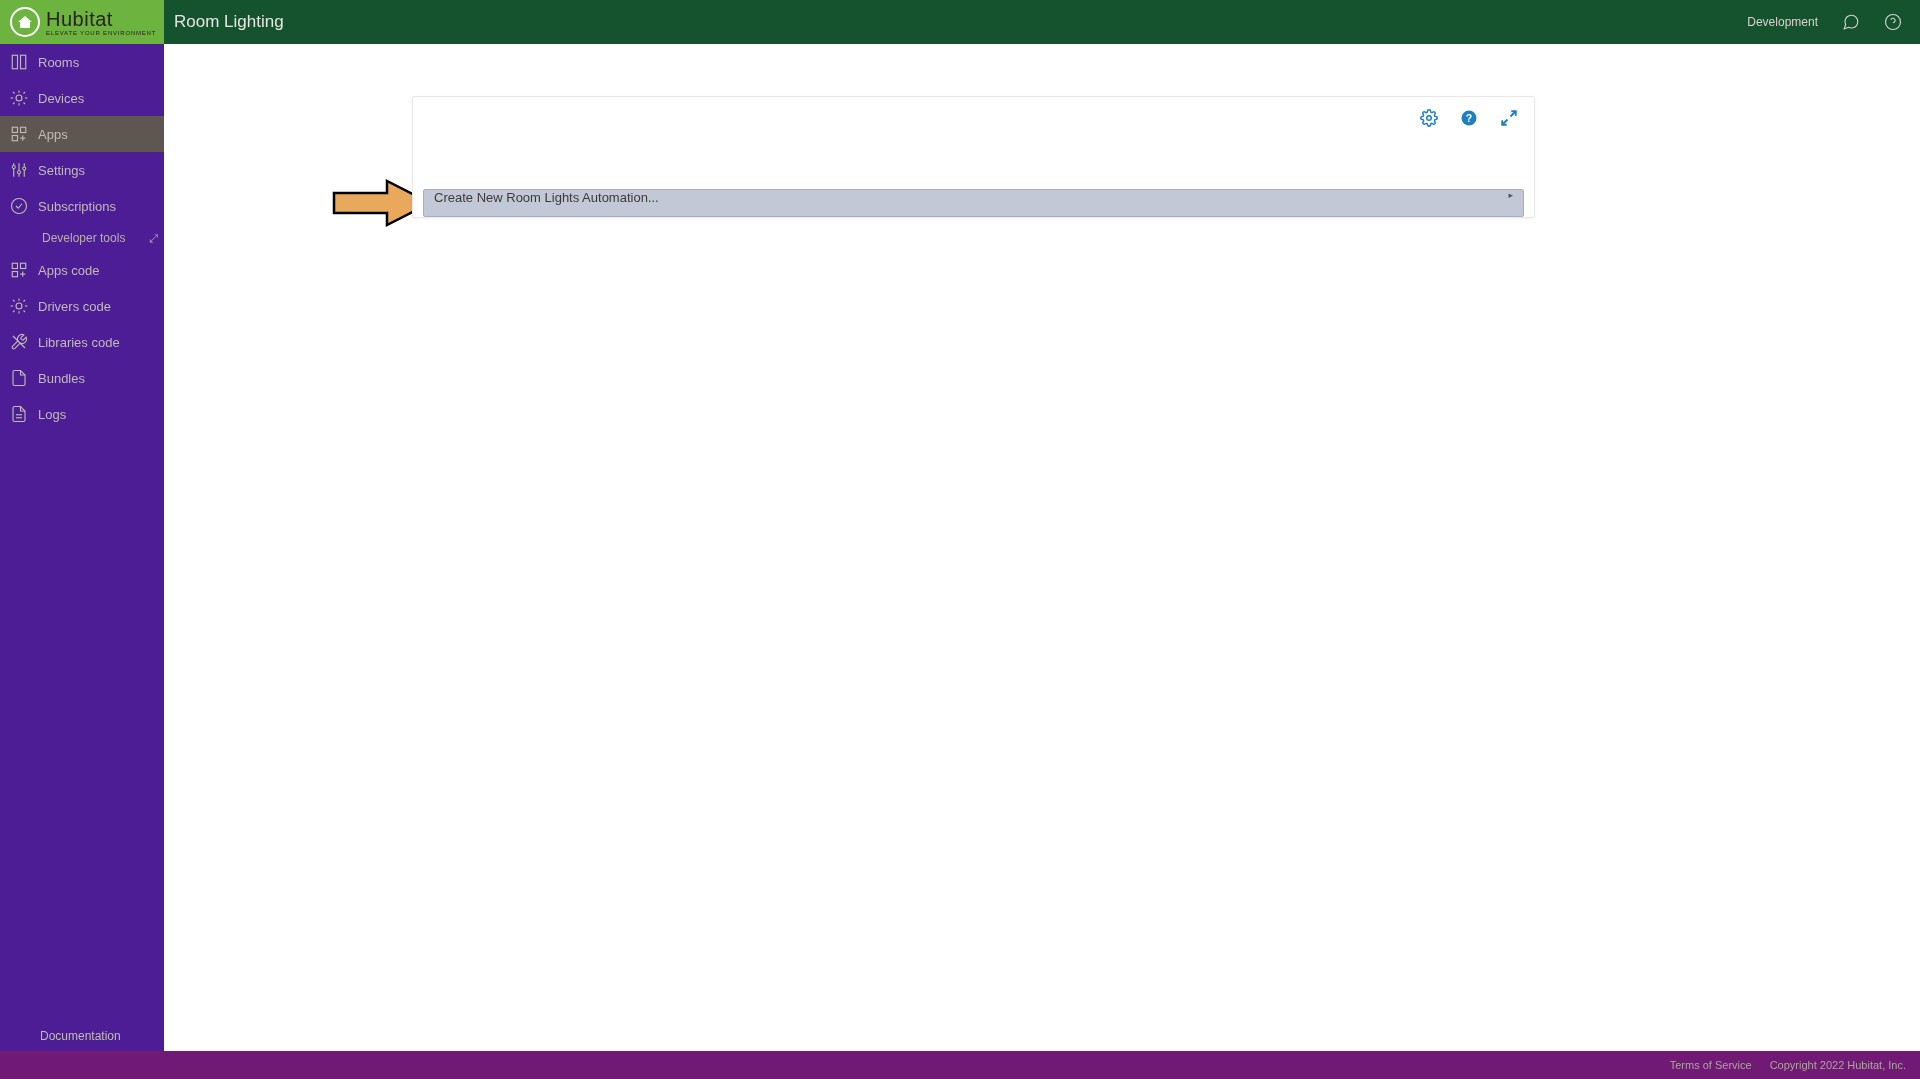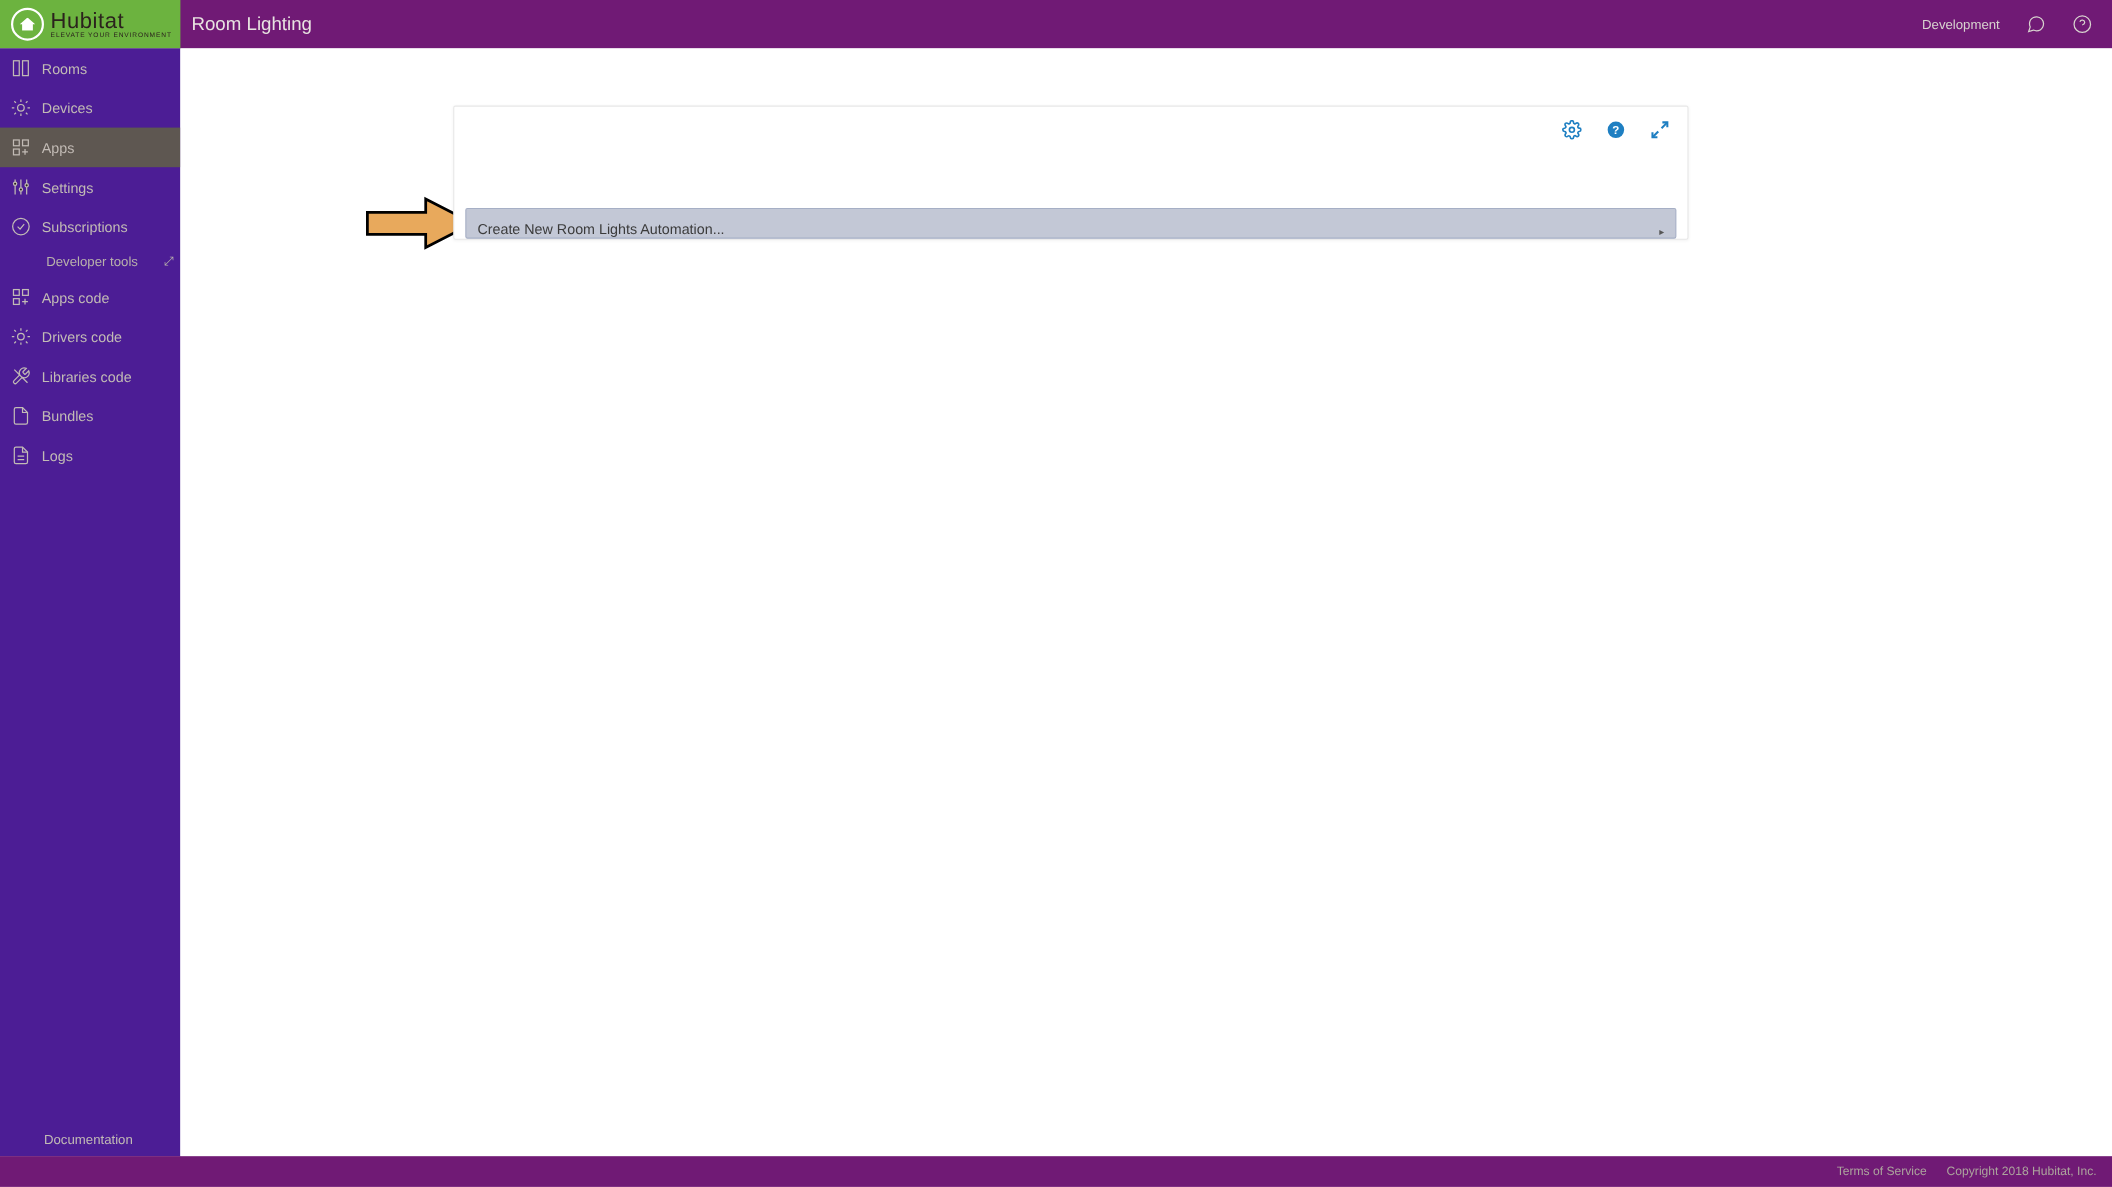--- a/index.html
+++ b/index.html
@@ -3,21 +3,21 @@
   <meta charset="utf-8">
   <style>
     * { margin: 0; padding: 0; box-sizing: border-box; }
     body { font-family: Arial, Helvetica, sans-serif; background: #fff; overflow: hidden; }
     
     .app { display: flex; flex-direction: column; height: 1079px; width: 1920px; }
     
     
     .header {
       height: 44px;
-      background: #701a75;
+      background: #14532d;
       display: flex;
       align-items: center;
       color: #fff;
     }
     .logo-area {
       width: 164px;
       height: 44px;
       background: #6cb33f;
       display: flex;
       align-items: center;
@@ -125,21 +125,21 @@
     .card-action { width: 18px; height: 18px; cursor: pointer; display: flex; align-items: center; justify-content: center; }
     .card-action svg { width: 18px; height: 18px; }
     
     .create-row {
       margin: 92px 10px 0 10px;
       height: 28px;
       background: #c3c8d6;
       border: 1px solid #a6afc5;
       border-radius: 2px;
       display: flex;
-      align-items: flex-end;
+      align-items: flex-start;
       padding: 0 10px;
       font-size: 13px;
       color: #3b3b3b;
       cursor: pointer;
       justify-content: space-between;
     }
     .create-row .chev { font-size: 9px; color: #555; }
     
     .version-text {
       margin: 76px 0 0 16px;
@@ -392,16 +392,16 @@
 
         </div>
 
       </div>
     </div>
   </div>
 
   <div class="footer">
     <div class="footer-right">
       <span>Terms of Service</span>
-      <span>Copyright 2018 Hubitat, Inc.</span>
+      <span>Copyright 2022 Hubitat, Inc.</span>
     </div>
   </div>
 </div>
 
 </body></html>

